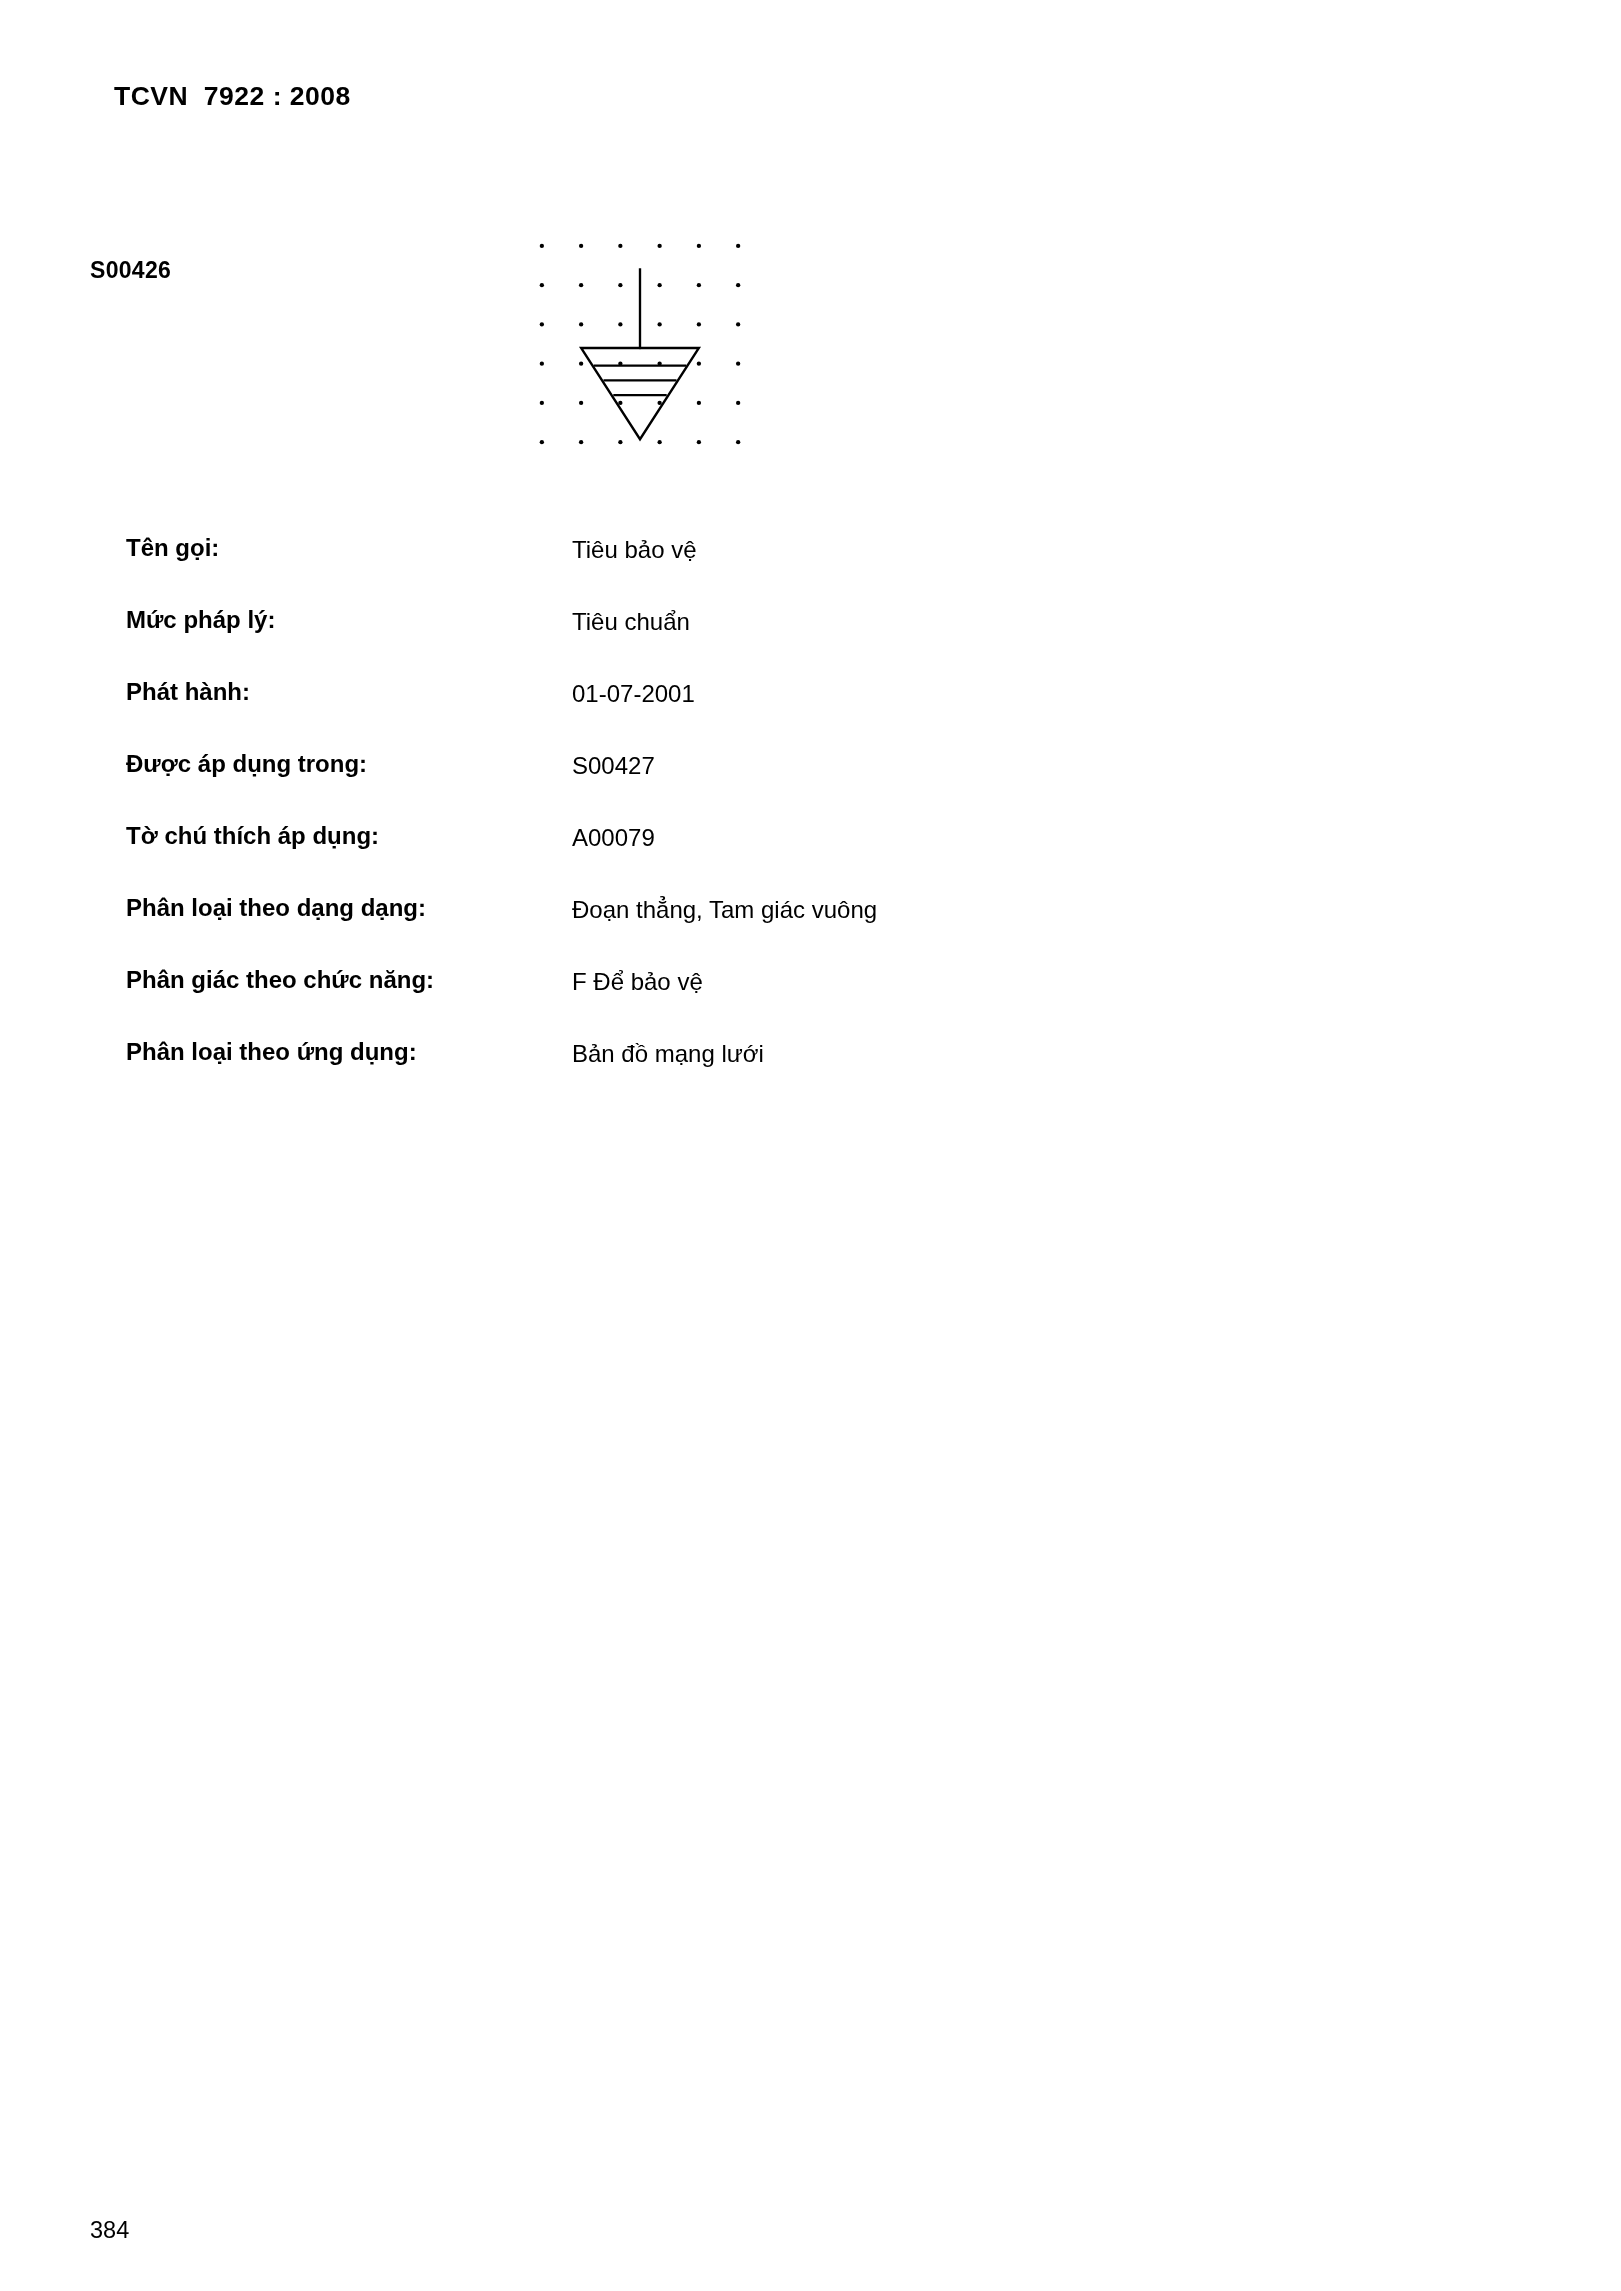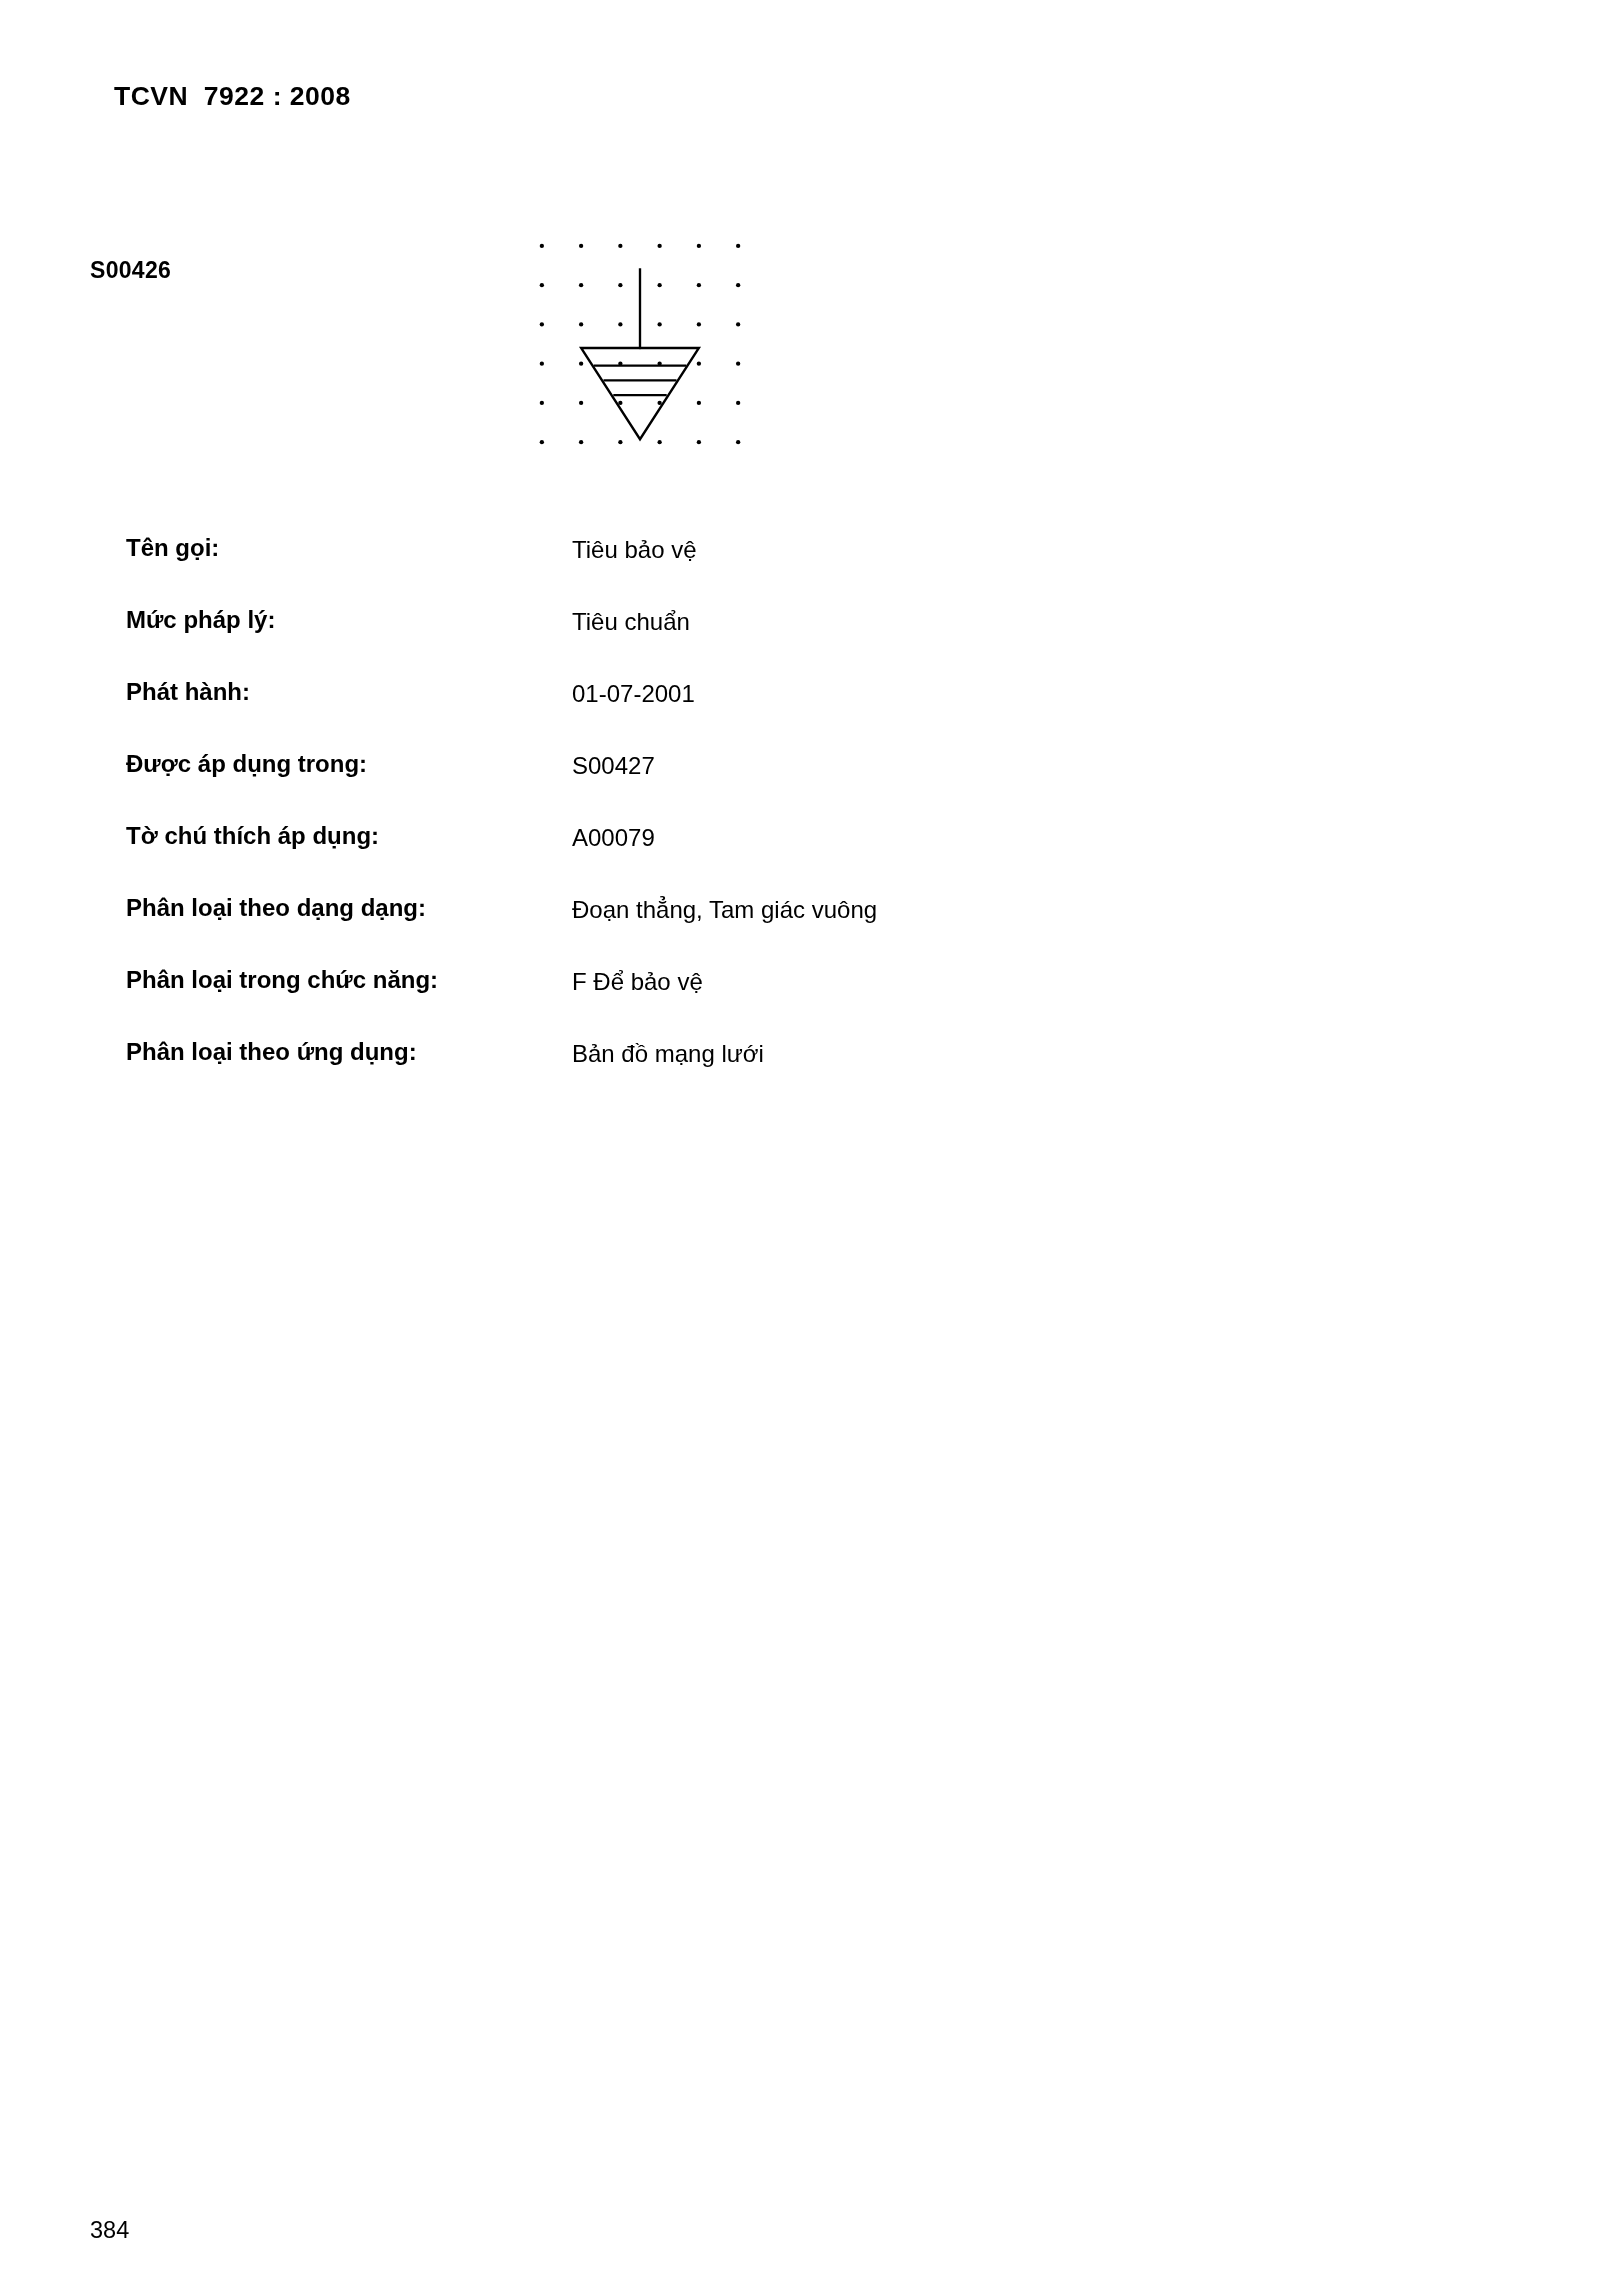--- a/index.html
+++ b/index.html
@@ -183,21 +183,21 @@
       <div class="field-label">Tờ chú thích áp dụng:</div>
       <div class="field-value">A00079</div>
     </div>
 
     <div class="field-row">
       <div class="field-label">Phân loại theo dạng dạng:</div>
       <div class="field-value">Đoạn thẳng, Tam giác vuông</div>
     </div>
 
     <div class="field-row">
-      <div class="field-label">Phân loại trong chức năng:</div>
+      <div class="field-label">Phân giác theo chức năng:</div>
       <div class="field-value">F Để bảo vệ</div>
     </div>
 
     <div class="field-row">
       <div class="field-label">Phân loại theo ứng dụng:</div>
       <div class="field-value">Bản đồ mạng lưới</div>
     </div>
 
   </div>
 

